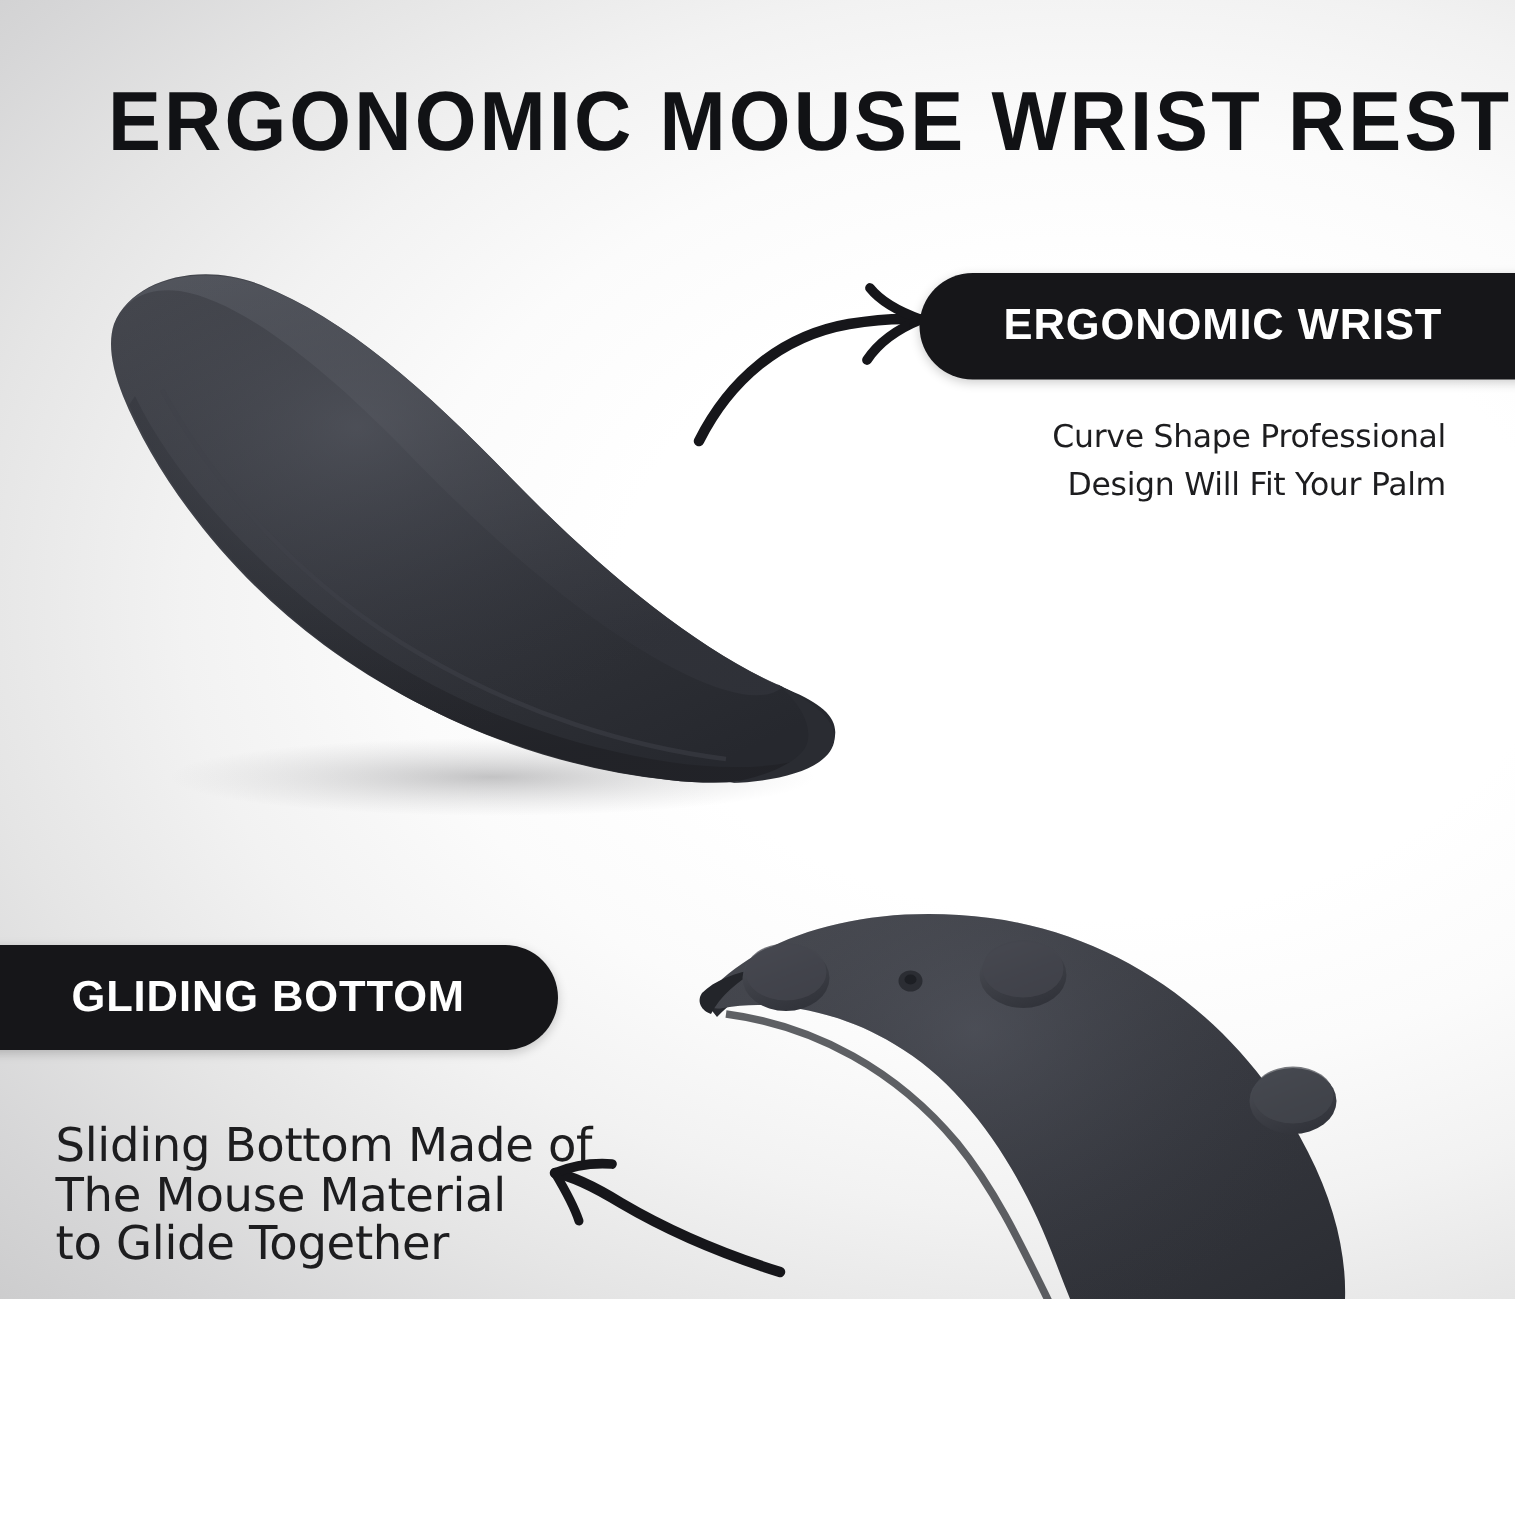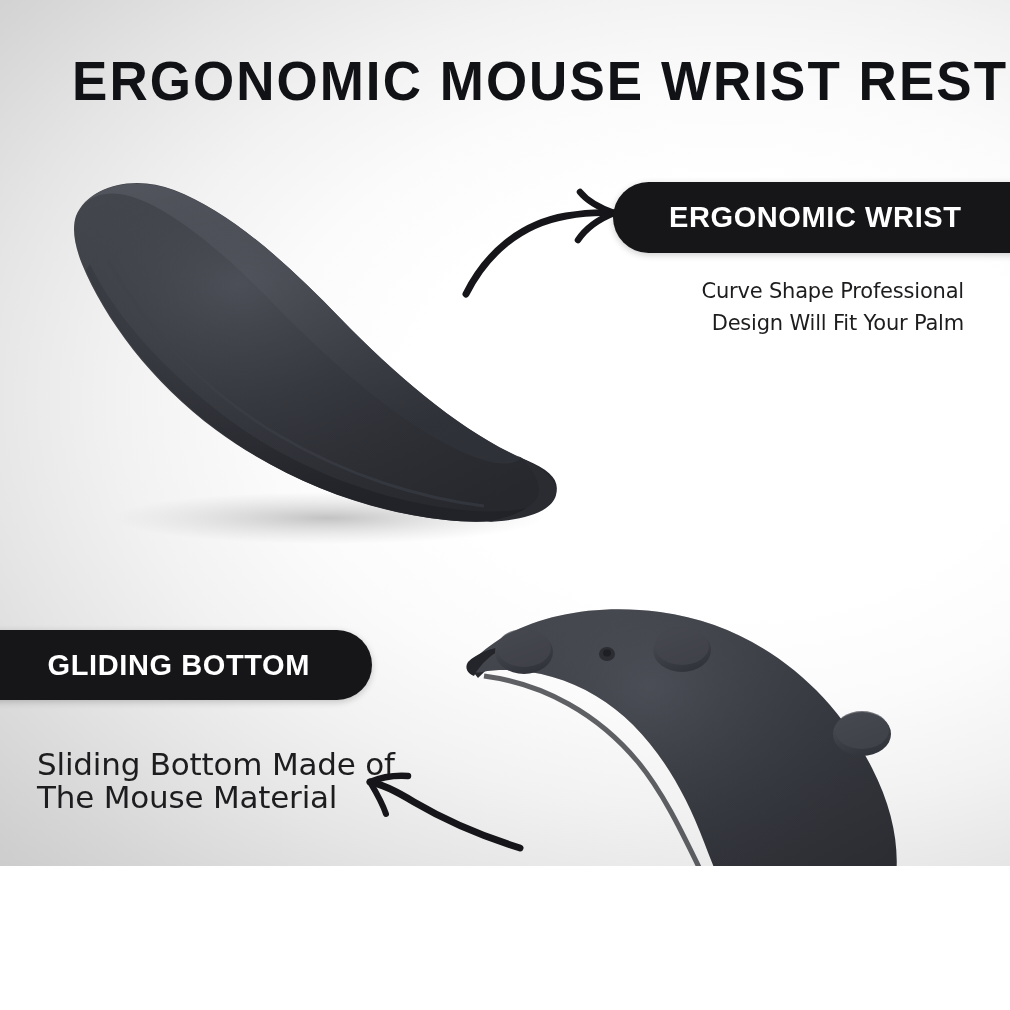--- a/index.html
+++ b/index.html
@@ -171,20 +171,21 @@
     <span>Design Will Fit Your Palm</span>
   </div>
 
   <div class="badge" id="badge-gliding">
     <span>GLIDING BOTTOM</span>
   </div>
 
   <div class="body-copy" id="copy-gliding">
     <span>Sliding Bottom Made of</span>
     <span>The Mouse Material</span>
+    <span>to Glide Together</span>
   </div>
 
   <svg class="arrow" id="arrow-bottom" viewBox="0 0 176 100">
     <path d="M 172 84 C 140 74, 100 58, 66 38 C 48 27, 34 20, 22 18" fill="none" stroke="#16161a" stroke-width="7" stroke-linecap="round"></path>
     <path d="M 22 18 C 34 13, 46 11, 60 12" fill="none" stroke="#16161a" stroke-width="6.5" stroke-linecap="round"></path>
     <path d="M 22 18 C 28 28, 34 38, 38 50" fill="none" stroke="#16161a" stroke-width="6" stroke-linecap="round"></path>
   </svg>
 
   <svg class="product" id="product-bottom" viewBox="0 0 500 372">
     <defs>

